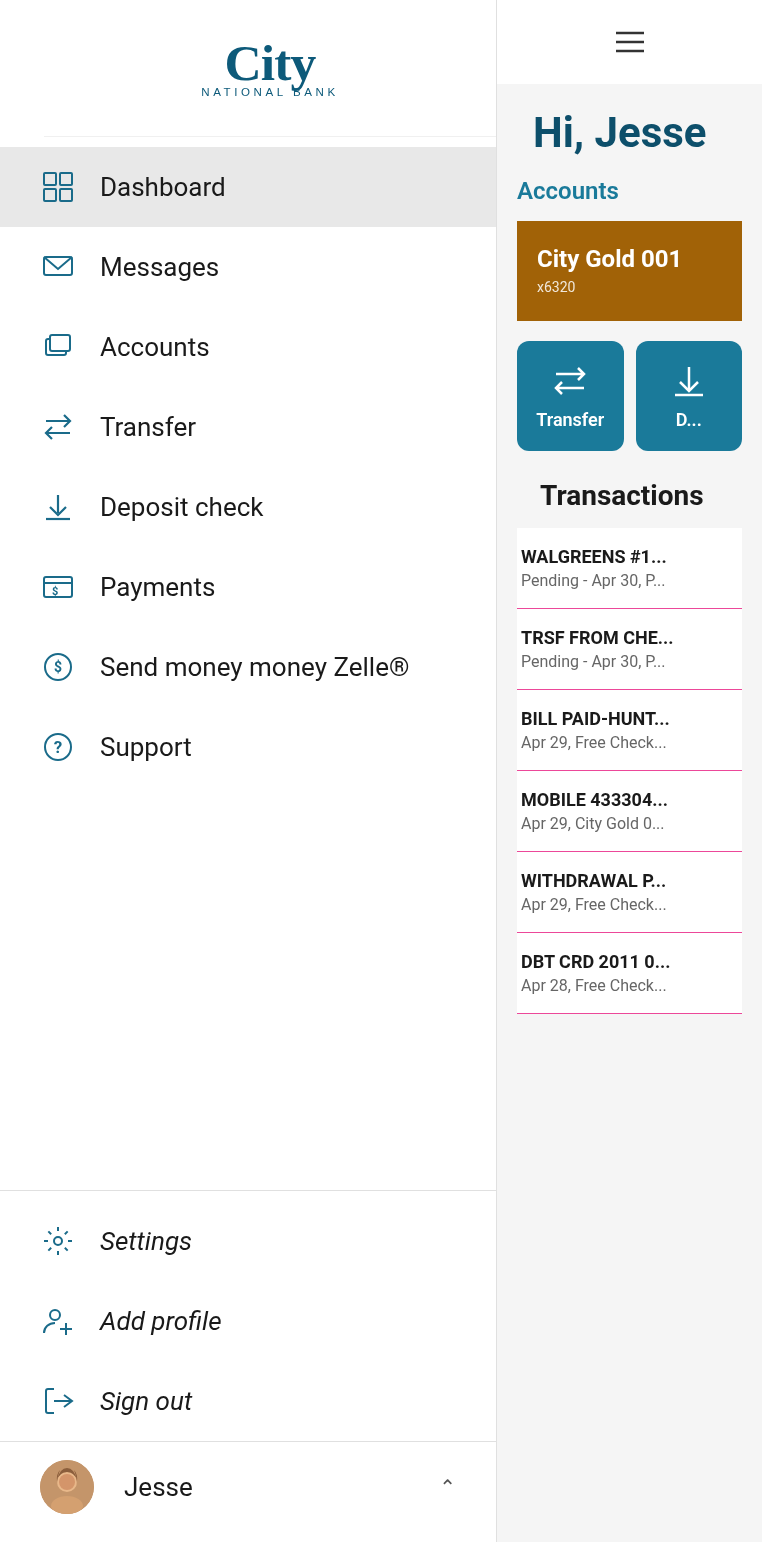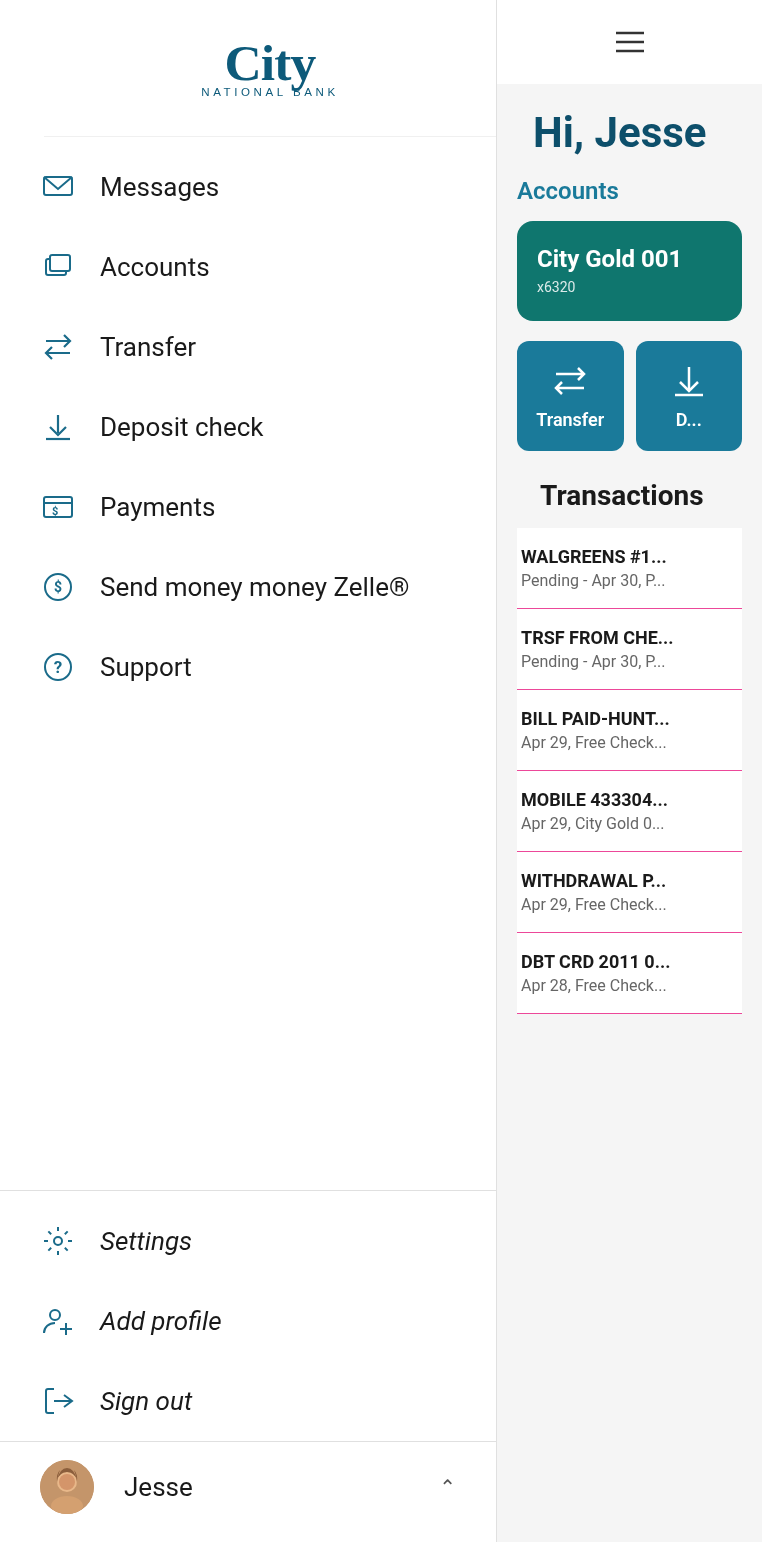--- a/index.html
+++ b/index.html
@@ -153,22 +153,22 @@
     }
 
     .section-title {
       font-size: 24px;
       font-weight: 600;
       color: #1a7a9a;
       margin-bottom: 16px;
     }
 
     .account-card {
-      background: #0f766e;
-      border-radius: 16px;
+      background: #a16207;
+      border-radius: 0;
       padding: 24px 20px;
       margin-bottom: 20px;
       color: white;
       min-height: 100px;
     }
 
     .account-card-name {
       font-size: 24px;
       font-weight: 700;
       color: #ffffff;
@@ -248,20 +248,31 @@
     <svg class="logo-svg" viewBox="0 0 220 90" xmlns="http://www.w3.org/2000/svg">
 
       <text x="110" y="58" text-anchor="middle" font-family="Georgia, serif" font-size="58" font-weight="700" fill="#0d5a7a" letter-spacing="-1">City</text>
 
       <text x="110" y="76" text-anchor="middle" font-family="Arial, sans-serif" font-size="13" fill="#0d5a7a" letter-spacing="4" font-weight="400">NATIONAL  BANK</text>
     </svg>
   </div>
 
   <div class="nav-items">
 
+    <div class="nav-item active">
+      <div class="nav-icon">
+        <svg width="32" height="32" viewBox="0 0 32 32" fill="none" stroke="#1a6b8a" stroke-width="2">
+          <rect x="2" y="2" width="12" height="12" rx="1"></rect>
+          <rect x="18" y="2" width="12" height="12" rx="1"></rect>
+          <rect x="2" y="18" width="12" height="12" rx="1"></rect>
+          <rect x="18" y="18" width="12" height="12" rx="1"></rect>
+        </svg>
+      </div>
+      <span class="nav-label">Dashboard</span>
+    </div>
 
     <div class="nav-item">
       <div class="nav-icon">
         <svg width="32" height="32" viewBox="0 0 32 32" fill="none" stroke="#1a6b8a" stroke-width="2">
           <path d="M4 6h24a2 2 0 0 1 2 2v14a2 2 0 0 1-2 2H4a2 2 0 0 1-2-2V8a2 2 0 0 1 2-2z"></path>
           <polyline points="2,6 16,18 30,6"></polyline>
         </svg>
       </div>
       <span class="nav-label">Messages</span>
     </div>

